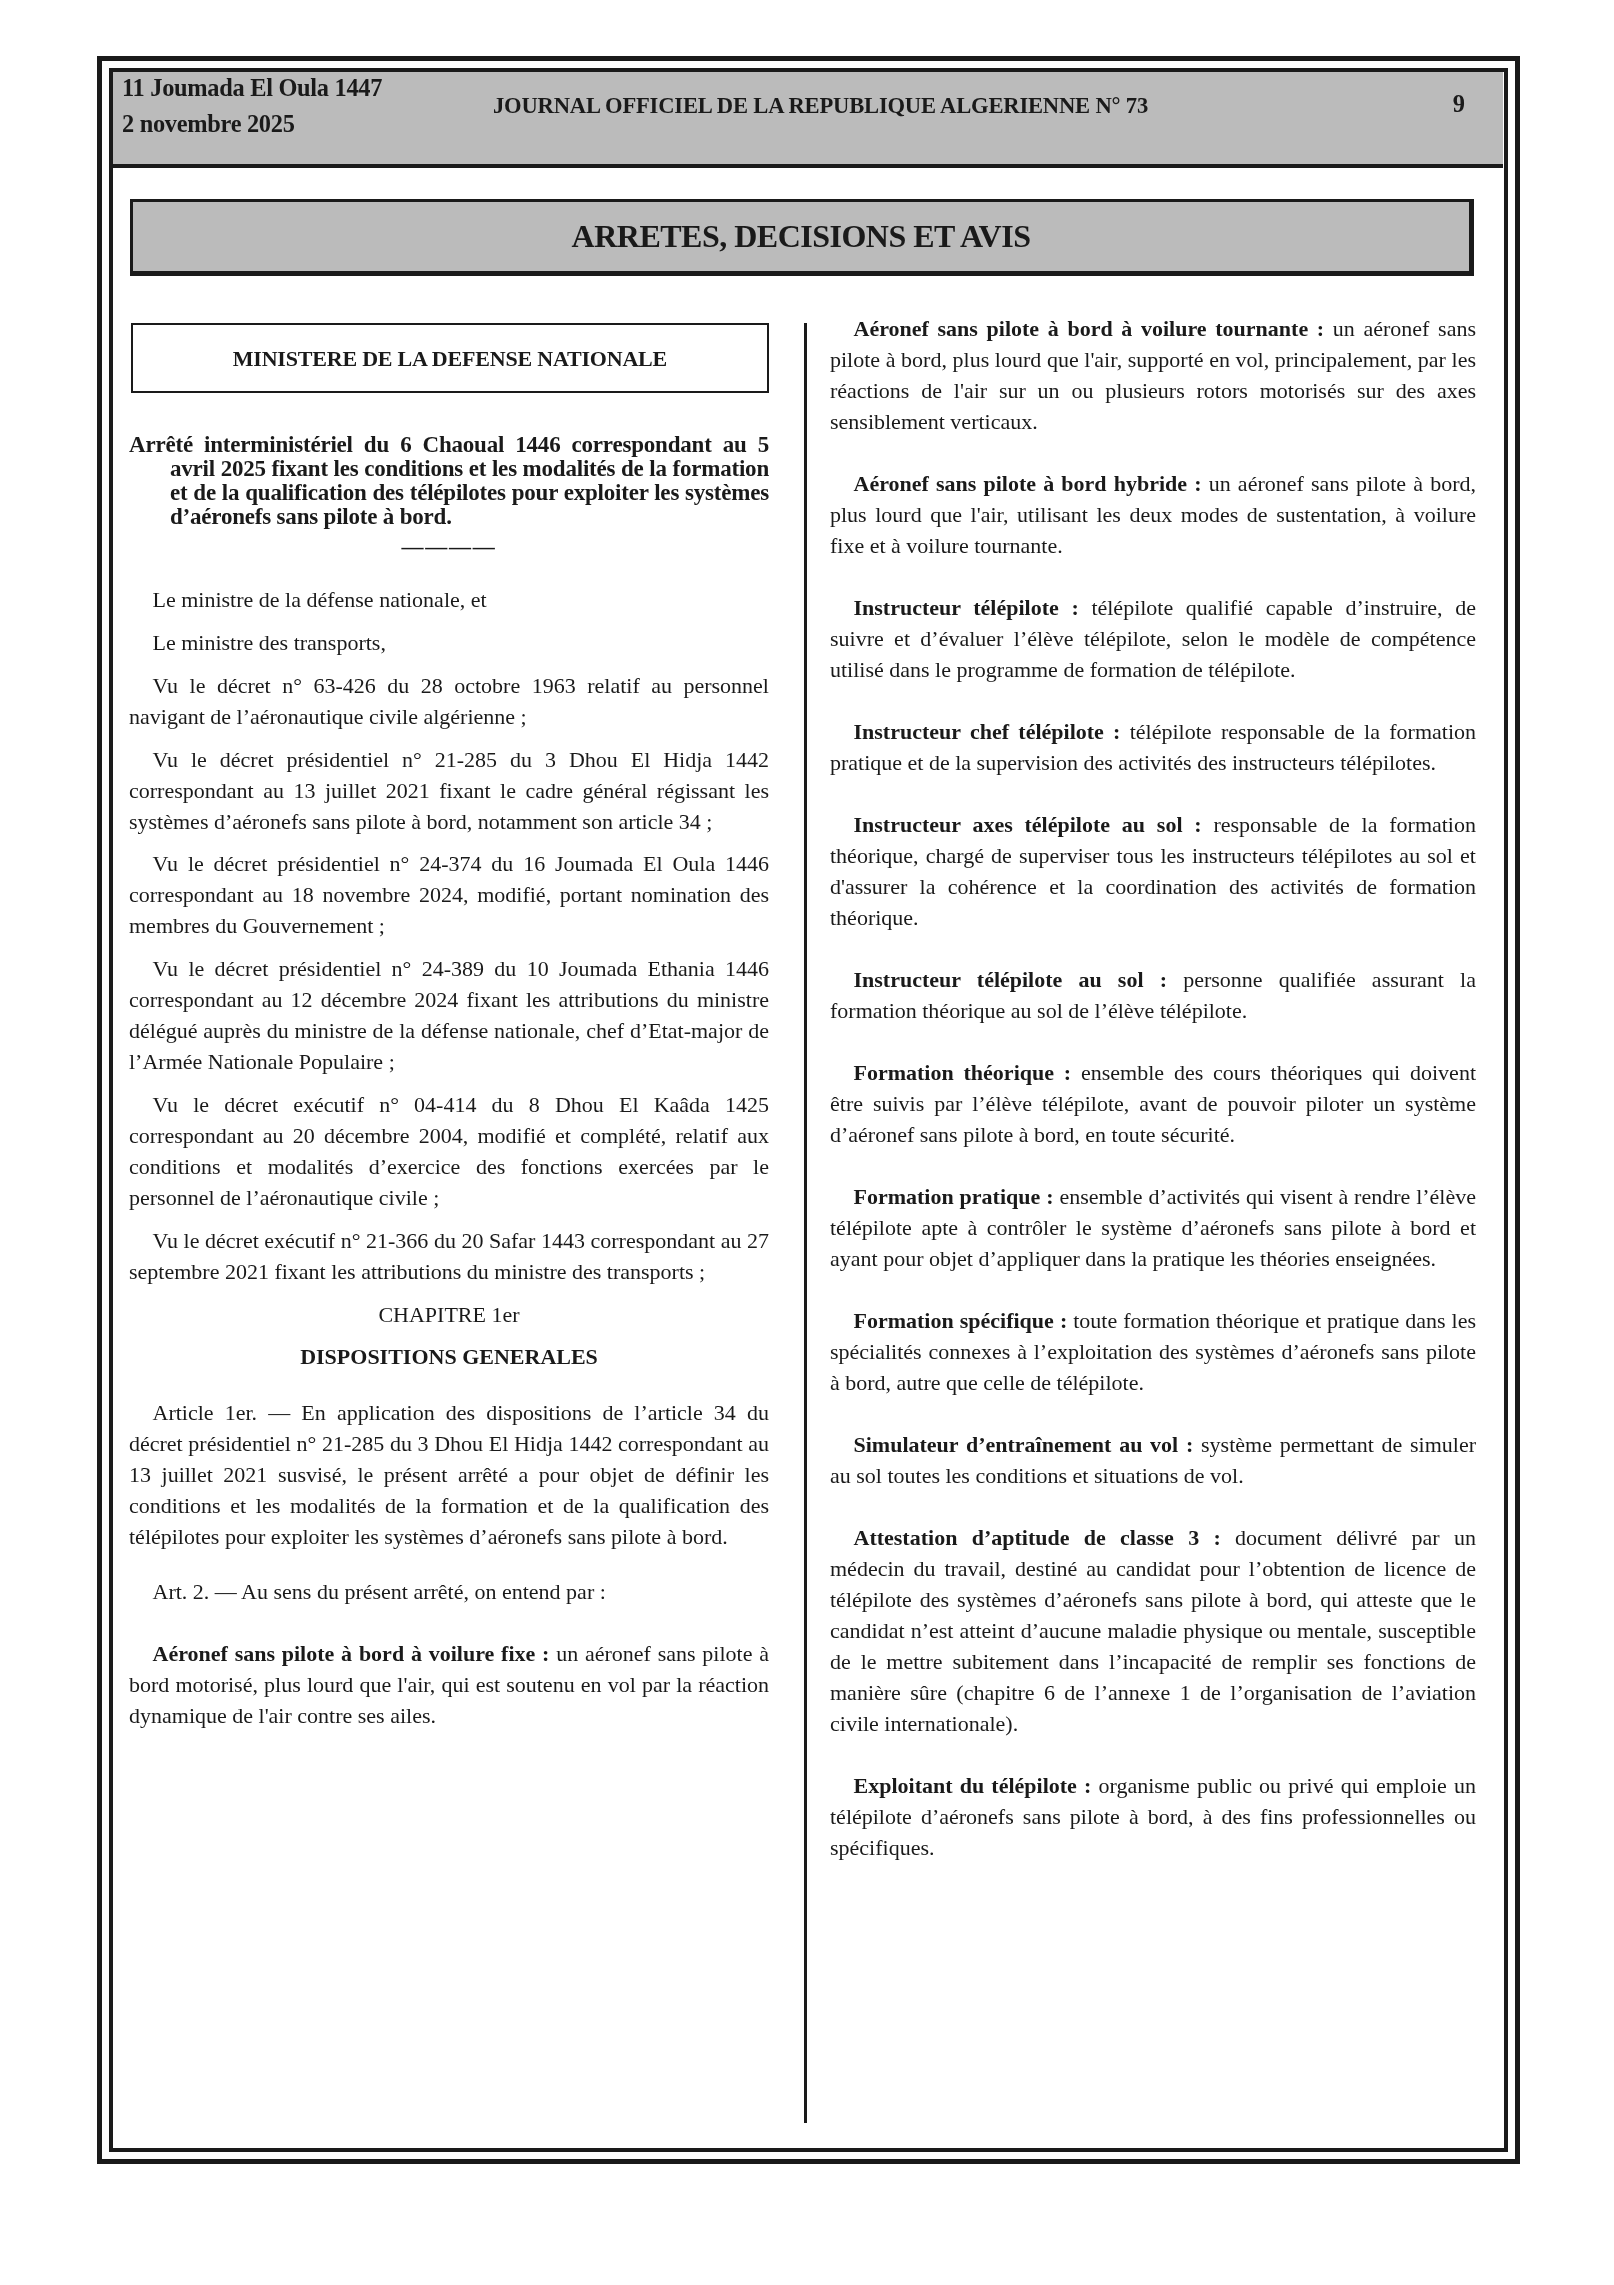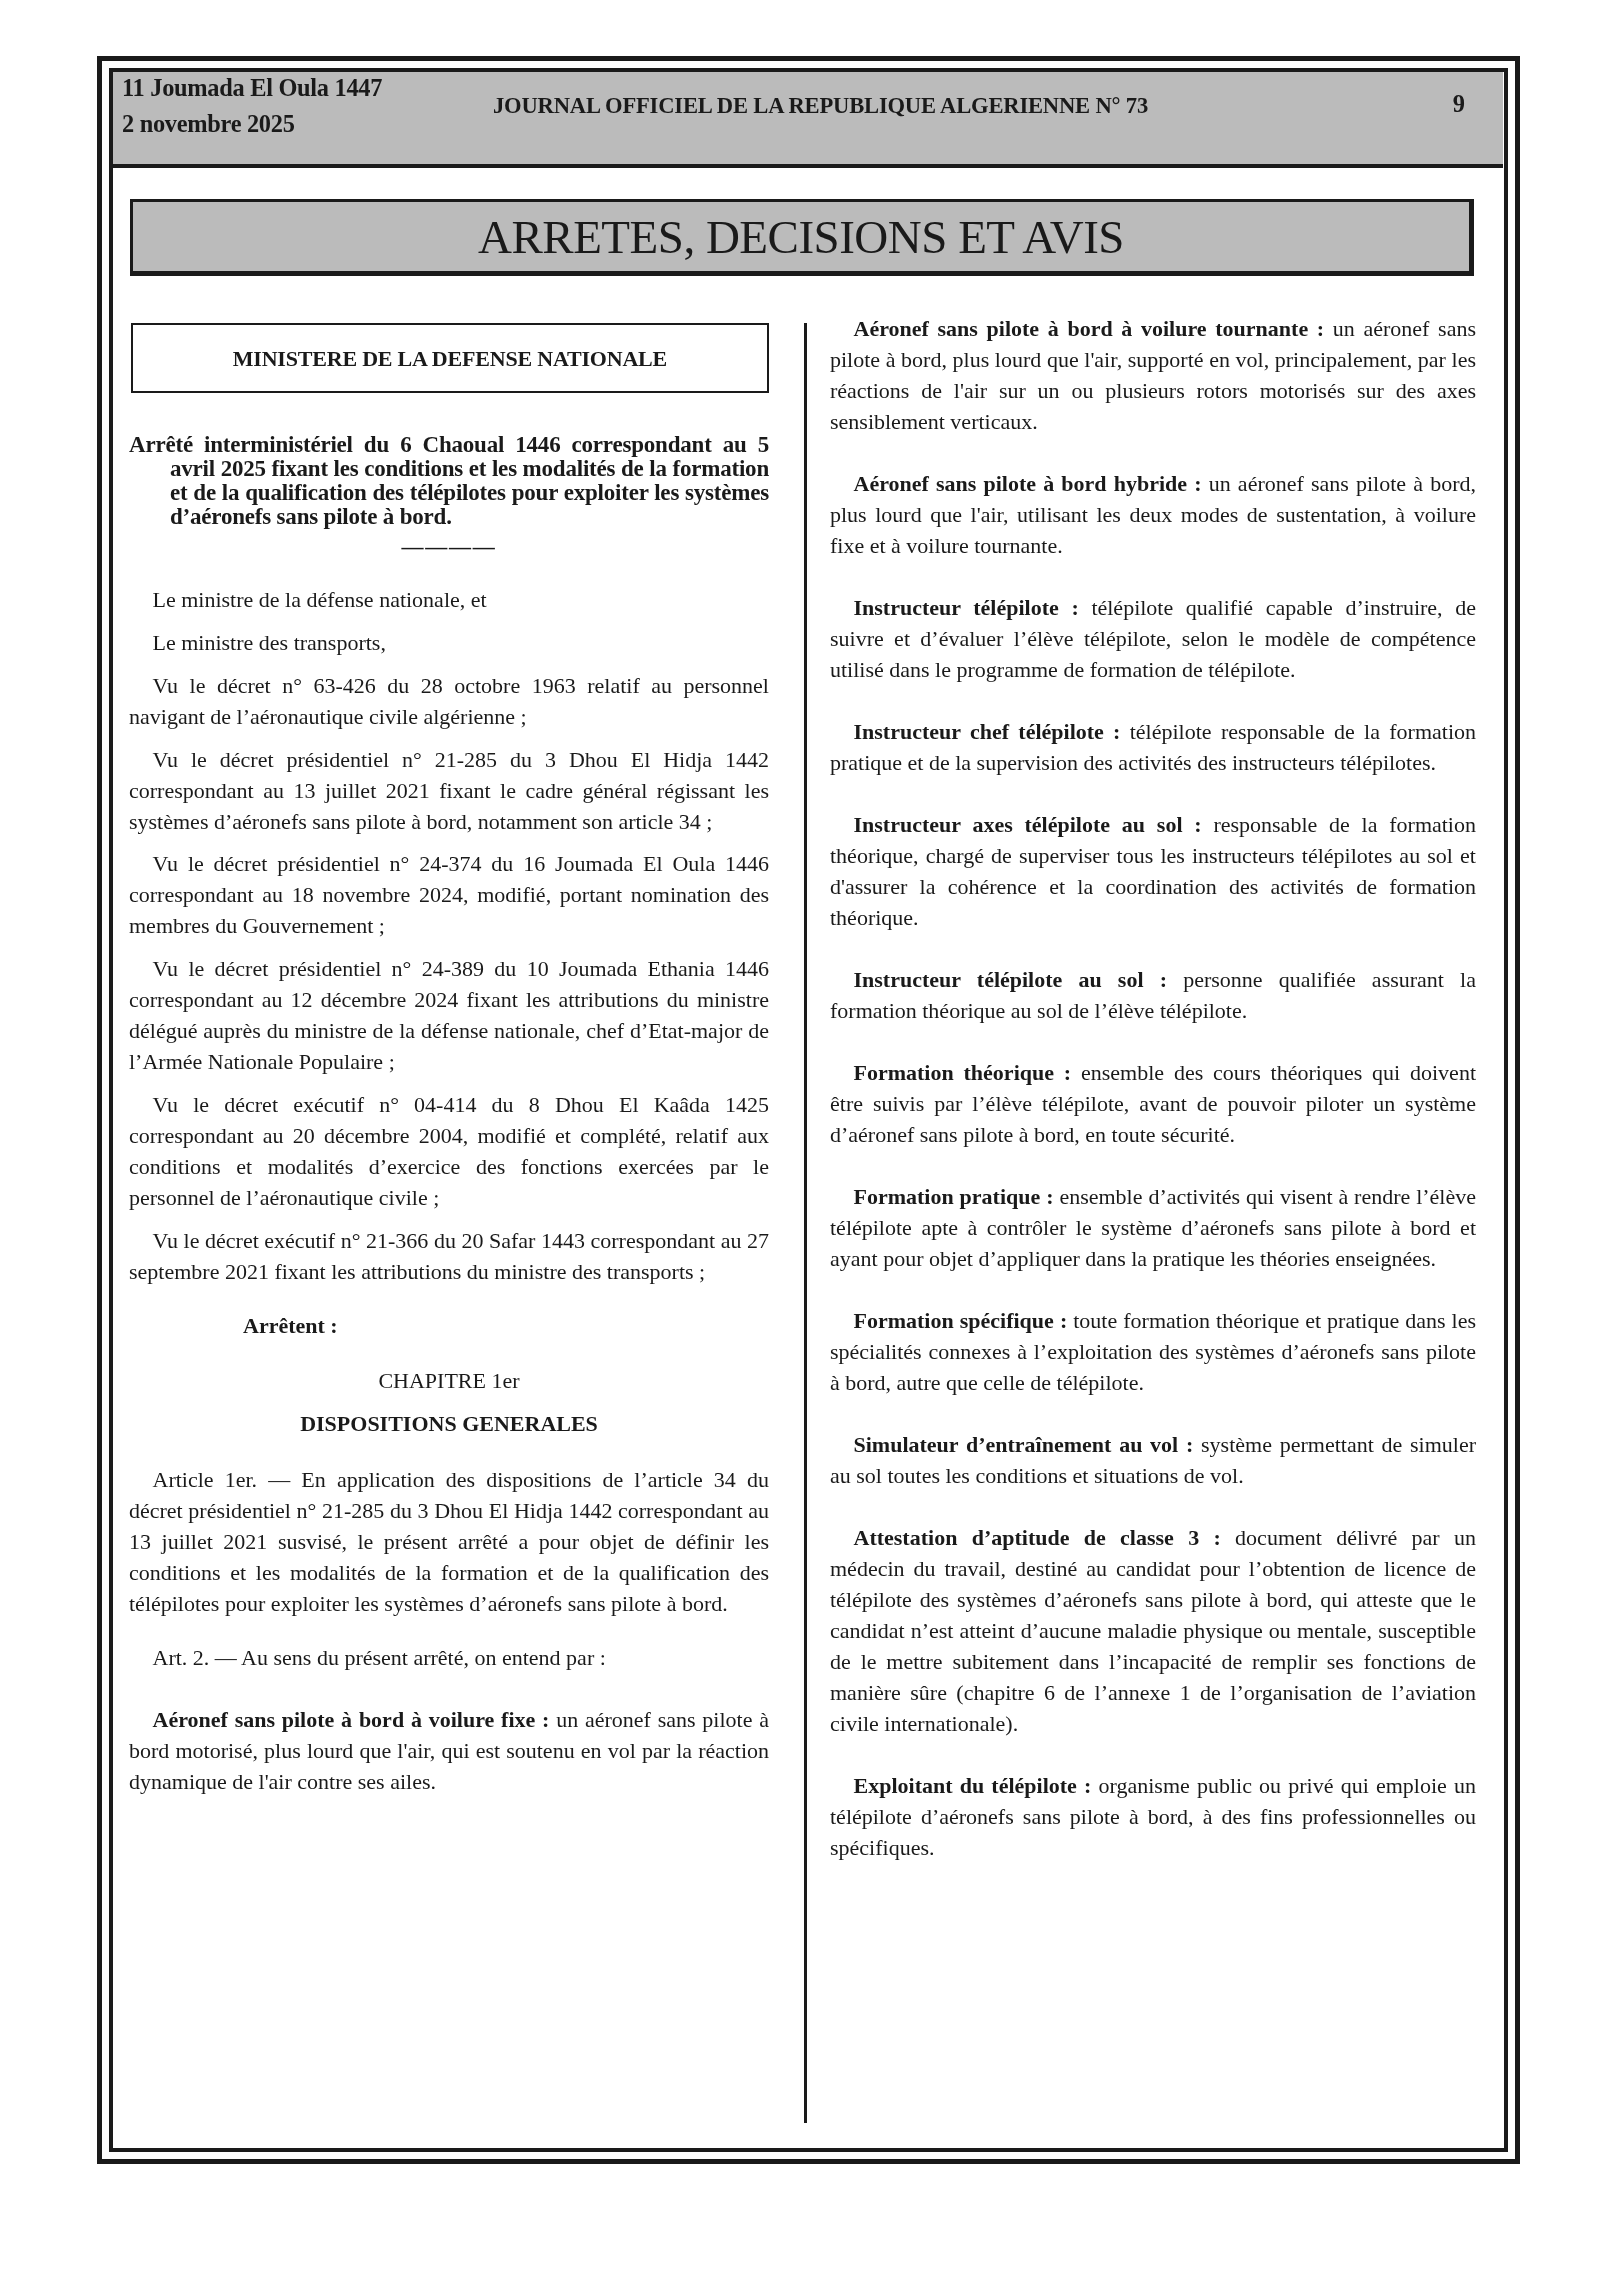--- a/index.html
+++ b/index.html
@@ -11,21 +11,21 @@
          border: 4.5px solid #1a1a1a; box-sizing: border-box; }
   .header-band { position: absolute; left: 113px; top: 72px; width: 1390px; height: 96px;
          background: #bbbbbb; border-bottom: 4.5px solid #1a1a1a; box-sizing: border-box; }
   .hdr-date1 { position: absolute; left: 9px; top: 1.8px; font-weight: bold; font-size: 24.4px; letter-spacing: -0.3px; }
   .hdr-date2 { position: absolute; left: 9px; top: 38px; font-weight: bold; font-size: 24.4px; letter-spacing: -0.3px; }
   .hdr-title { position: absolute; left: 380px; top: 21px; font-weight: bold; font-size: 22.6px; letter-spacing: -0.2px; }
   .hdr-page { position: absolute; right: 38px; top: 18px; font-weight: bold; font-size: 24.4px; }
   .section-title-box { position: absolute; left: 130px; top: 199px; width: 1344px; height: 77px;
          background: #bbbbbb; border: 3.6px solid #1a1a1a; border-right-width: 5.4px; border-bottom-width: 5.4px; box-sizing: border-box;
          display: flex; align-items: center; justify-content: center; }
-  .section-title { font-weight: normal; font-size: 47px; letter-spacing: -0.5px; }
+  .section-title { font-weight: bold; font-size: 32px; letter-spacing: -0.5px; }
   .col { position: absolute; top: 308px; font-size: 22px; line-height: 31px; text-align: justify; }
   .col-left { left: 129px; width: 640px; }
   .col-right { left: 830px; width: 646px; top: 313px; }
   .divider { position: absolute; left: 804px; top: 323px; width: 2.7px; height: 1800px; background: #1a1a1a; }
   .ministry-box { border: 2.7px solid #1a1a1a; height: 70px; margin: 15.4px 0 0 1.8px; box-sizing: border-box;
          display: flex; align-items: center; justify-content: center; }
   .ministry-title { font-weight: bold; font-size: 22px; letter-spacing: -0.2px; }
   .decree-title { font-weight: bold; font-size: 23px; line-height: 24px; margin-top: 40px;
          padding-left: 41px; text-indent: -41px; text-align: justify; letter-spacing: -0.2px; }
   .sep { text-align: center; font-weight: bold; margin: 1.8px 0 22px 0; letter-spacing: 1.8px; }
@@ -64,21 +64,20 @@
   <p class="decree-title">Arrêté interministériel du 6 Chaoual 1446 correspondant au 5 avril 2025 fixant les conditions et les modalités de la formation et de la qualification des télépilotes pour exploiter les systèmes d’aéronefs sans pilote à bord.</p>
   <p class="sep">————</p>
   <p class="para">Le ministre de la défense nationale, et</p>
   <p class="para">Le ministre des transports,</p>
   <p class="para">Vu le décret n° 63-426 du 28 octobre 1963 relatif au personnel navigant de l’aéronautique civile algérienne ;</p>
   <p class="para">Vu le décret présidentiel n° 21-285 du 3 Dhou El Hidja 1442 correspondant au 13 juillet 2021 fixant le cadre général régissant les systèmes d’aéronefs sans pilote à bord, notamment son article 34 ;</p>
   <p class="para">Vu le décret présidentiel n° 24-374 du 16 Joumada El Oula 1446 correspondant au 18 novembre 2024, modifié, portant nomination des membres du Gouvernement ;</p>
   <p class="para">Vu le décret présidentiel n° 24-389 du 10 Joumada Ethania 1446 correspondant au 12 décembre 2024 fixant les attributions du ministre délégué auprès du ministre de la défense nationale, chef d’Etat-major de l’Armée Nationale Populaire ;</p>
   <p class="para">Vu le décret exécutif n° 04-414 du 8 Dhou El Kaâda 1425 correspondant au 20 décembre 2004, modifié et complété, relatif aux conditions et modalités d’exercice des fonctions exercées par le personnel de l’aéronautique civile ;</p>
   <p class="para">Vu le décret exécutif n° 21-366 du 20 Safar 1443 correspondant au 27 septembre 2021 fixant les attributions du ministre des transports ;</p>
-  <p class="arretent">Arrêtent :</p>
   <p class="chapter">CHAPITRE 1er</p>
   <p class="chapter-title">DISPOSITIONS GENERALES</p>
   <p class="para">Article 1er. — En application des dispositions de l’article 34 du décret présidentiel n° 21-285 du 3 Dhou El Hidja 1442 correspondant au 13 juillet 2021 susvisé, le présent arrêté a pour objet de définir les conditions et les modalités de la formation et de la qualification des télépilotes pour exploiter les systèmes d’aéronefs sans pilote à bord.</p>
   <p class="art2">Art. 2. — Au sens du présent arrêté, on entend par :</p>
   <p class="def"><span class="def-term">Aéronef sans pilote à bord à voilure fixe :</span><span> un aéronef sans pilote à bord motorisé, plus lourd que l'air, qui est soutenu en vol par la réaction dynamique de l'air contre ses ailes.</span></p>
 </div>
 
 <div class="col col-right">
   <p class="def"><span class="def-term">Aéronef sans pilote à bord à voilure tournante :</span><span> un aéronef sans pilote à bord, plus lourd que l'air, supporté en vol, principalement, par les réactions de l'air sur un ou plusieurs rotors motorisés sur des axes sensiblement verticaux.</span></p>
   <p class="def"><span class="def-term">Aéronef sans pilote à bord hybride :</span><span> un aéronef sans pilote à bord, plus lourd que l'air, utilisant les deux modes de sustentation, à voilure fixe et à voilure tournante.</span></p>

